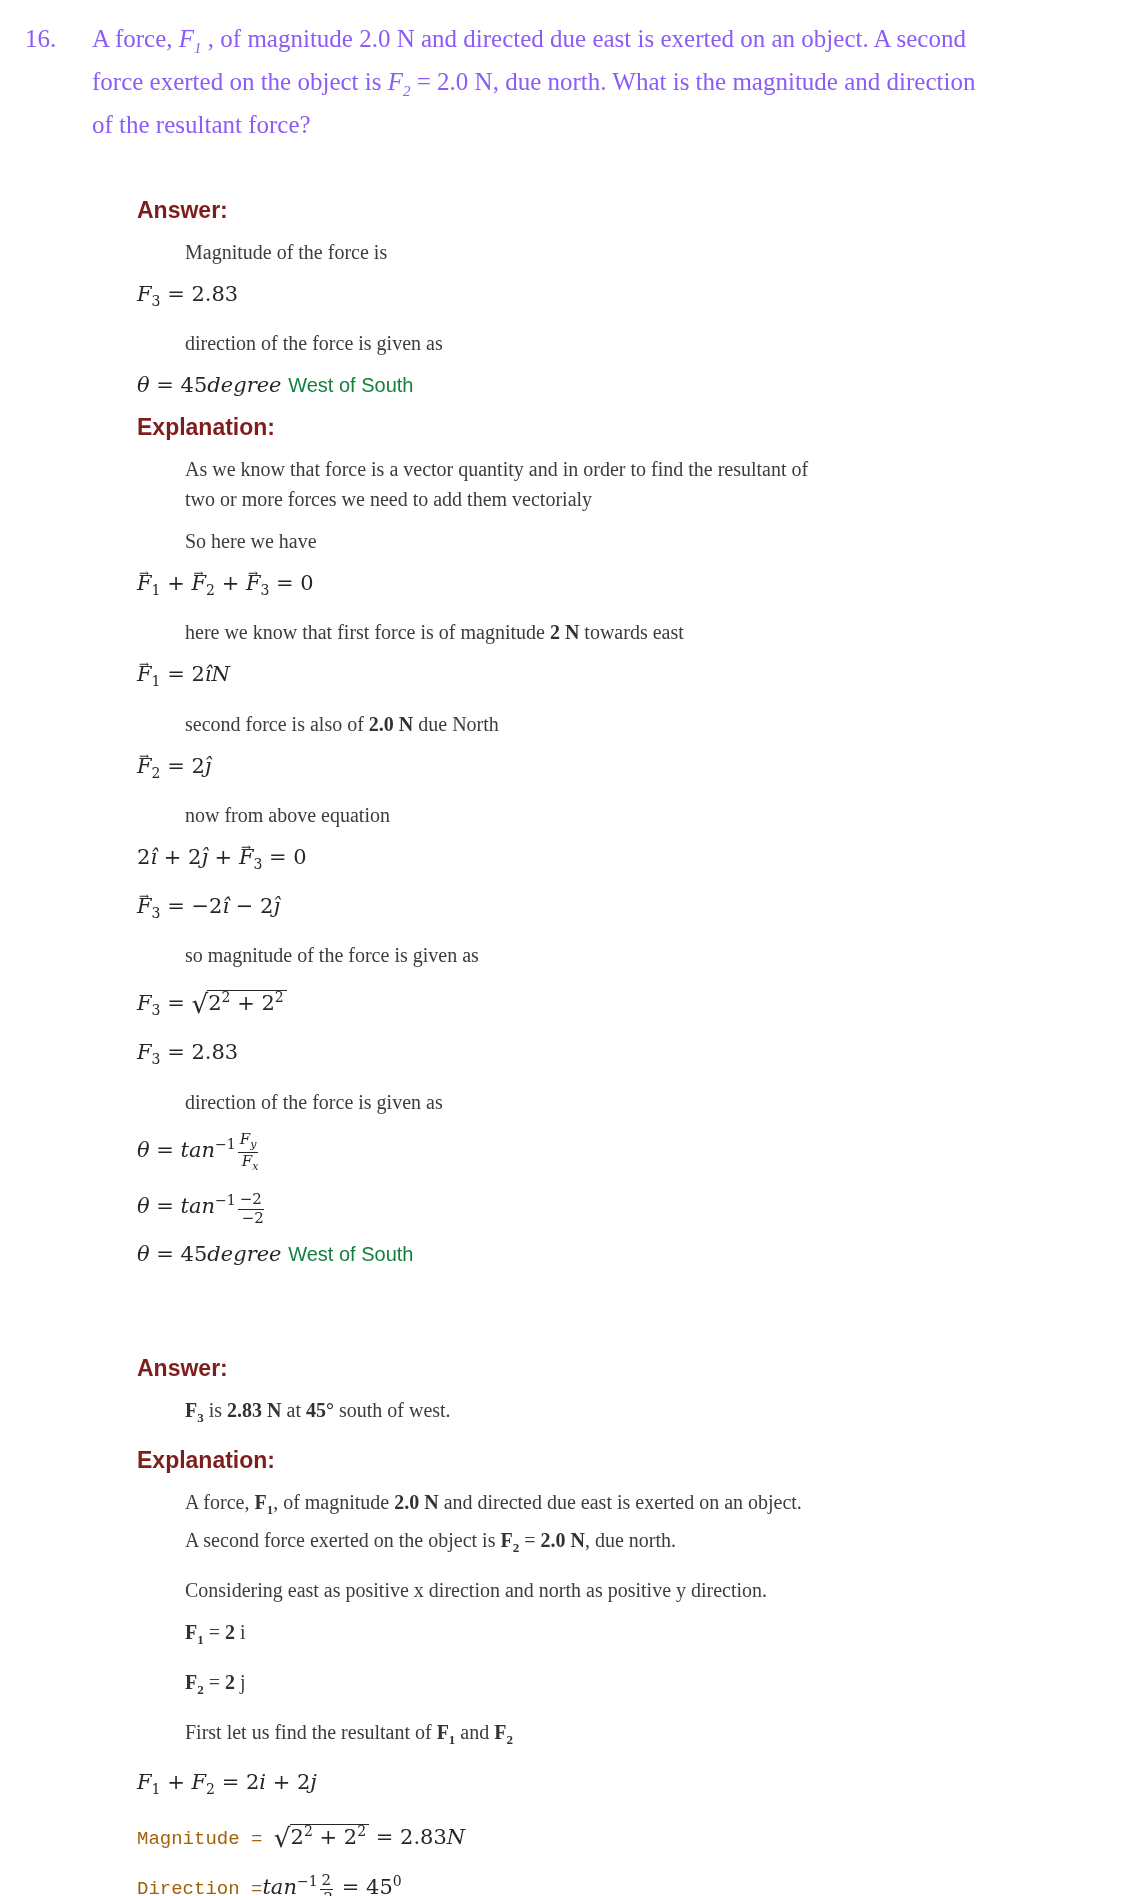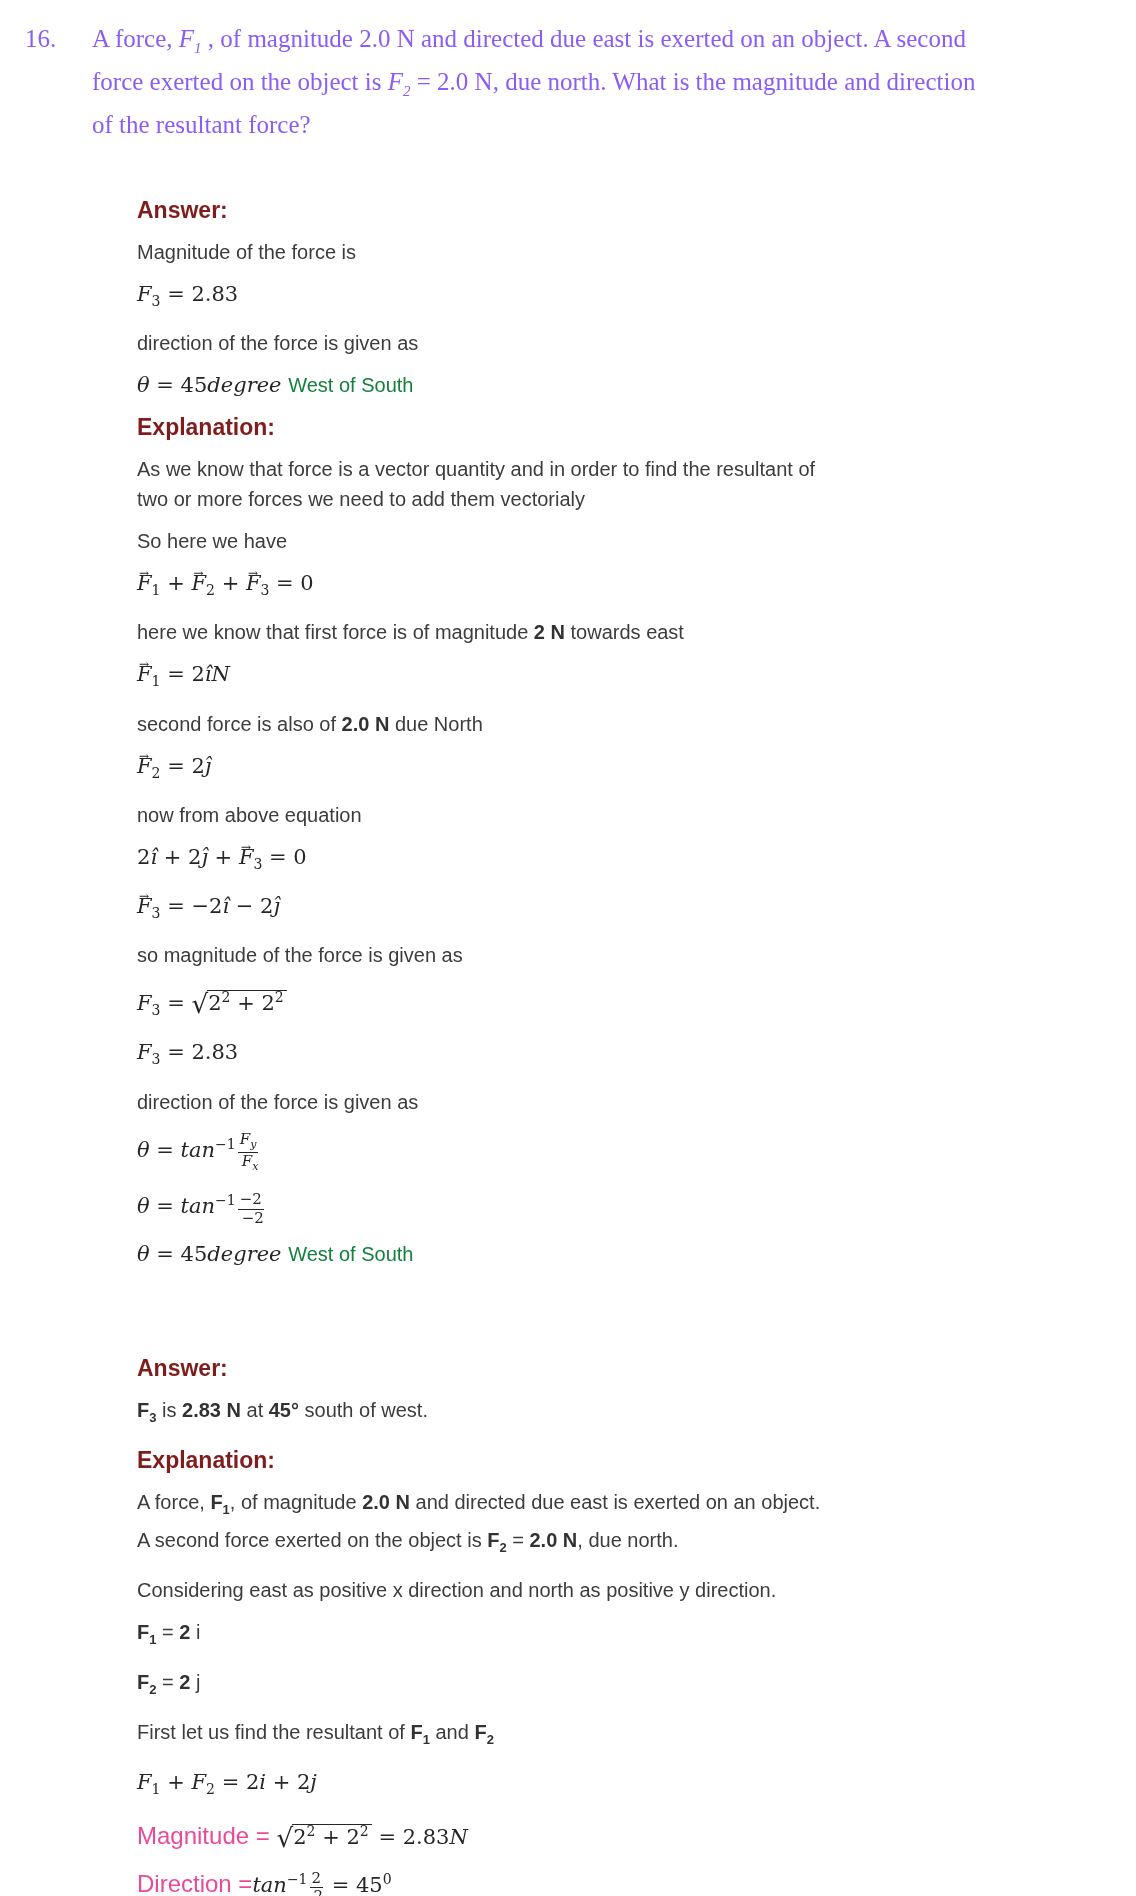--- a/index.html
+++ b/index.html
@@ -13,21 +13,21 @@
   .q-text i sub, .q-text sub { font-size:15px; }
 
   
   .content { margin-left:112px; margin-top:54px; }
   .section + .section { margin-top:84px; }
 
   .blk { margin-top:12px; }
   .blk:first-child { margin-top:0; }
 
   .label { font-family:"Liberation Sans", sans-serif; font-weight:700; font-size:23px; line-height:30px; color:#7f1d1d; }
-  .t { font-family:Liberation Sans, sans-serif; font-weight:400; font-size:20px; line-height:30px; color:#3c3c3c; }
+  .t { font-family:Liberation Serif, serif; font-weight:400; font-size:20px; line-height:30px; color:#3c3c3c;margin-left:48px; }
   .t b { font-weight:700; color:#323232; }
   .t sub { font-size:13px; }
 
   .math { font-family:"DejaVu Serif", serif; font-style:normal; font-size:21px; line-height:30px; color:#262626; }
   .math i { font-style:italic; }
   .math sub { font-size:14px; }
   .math sup { font-size:14px; }
 
   
   .vec { position:relative; display:inline-block; }
@@ -40,21 +40,21 @@
   
   .frac { display:inline-block; vertical-align:-0.62em; text-align:center; font-size:15px; line-height:1.15; margin:0 2px; }
   .frac .fn { display:block; border-bottom:1.3px solid #262626; padding:0 2px; }
   .frac .fd { display:block;text-align:right; }
   .frac sub { font-size:11px; }
 
   
   .sans { font-family:"Liberation Sans", sans-serif; font-style:normal; font-size:20px; color:#15803d; }
 
   
-  .mono { font-family:Liberation Sans, sans-serif; font-style:normal; font-size:24px; color:#ec4899; }
+  .mono { font-family:Liberation Mono, monospace; font-style:normal; font-size:19px; color:#a16207; }
 </style>
 </head>
 <body>
 
 <div class="page">
 
   <div class="q-row">
     <div class="q-num">16.</div>
     <div class="q-text">A force, <i>F<sub>1</sub></i> , of magnitude 2.0 N and directed due east is exerted on an object. A second<br>force exerted on the object is <i>F<sub>2</sub></i> = 2.0 N, due north. What is the magnitude and direction<br>of the resultant force?</div>
   </div>

